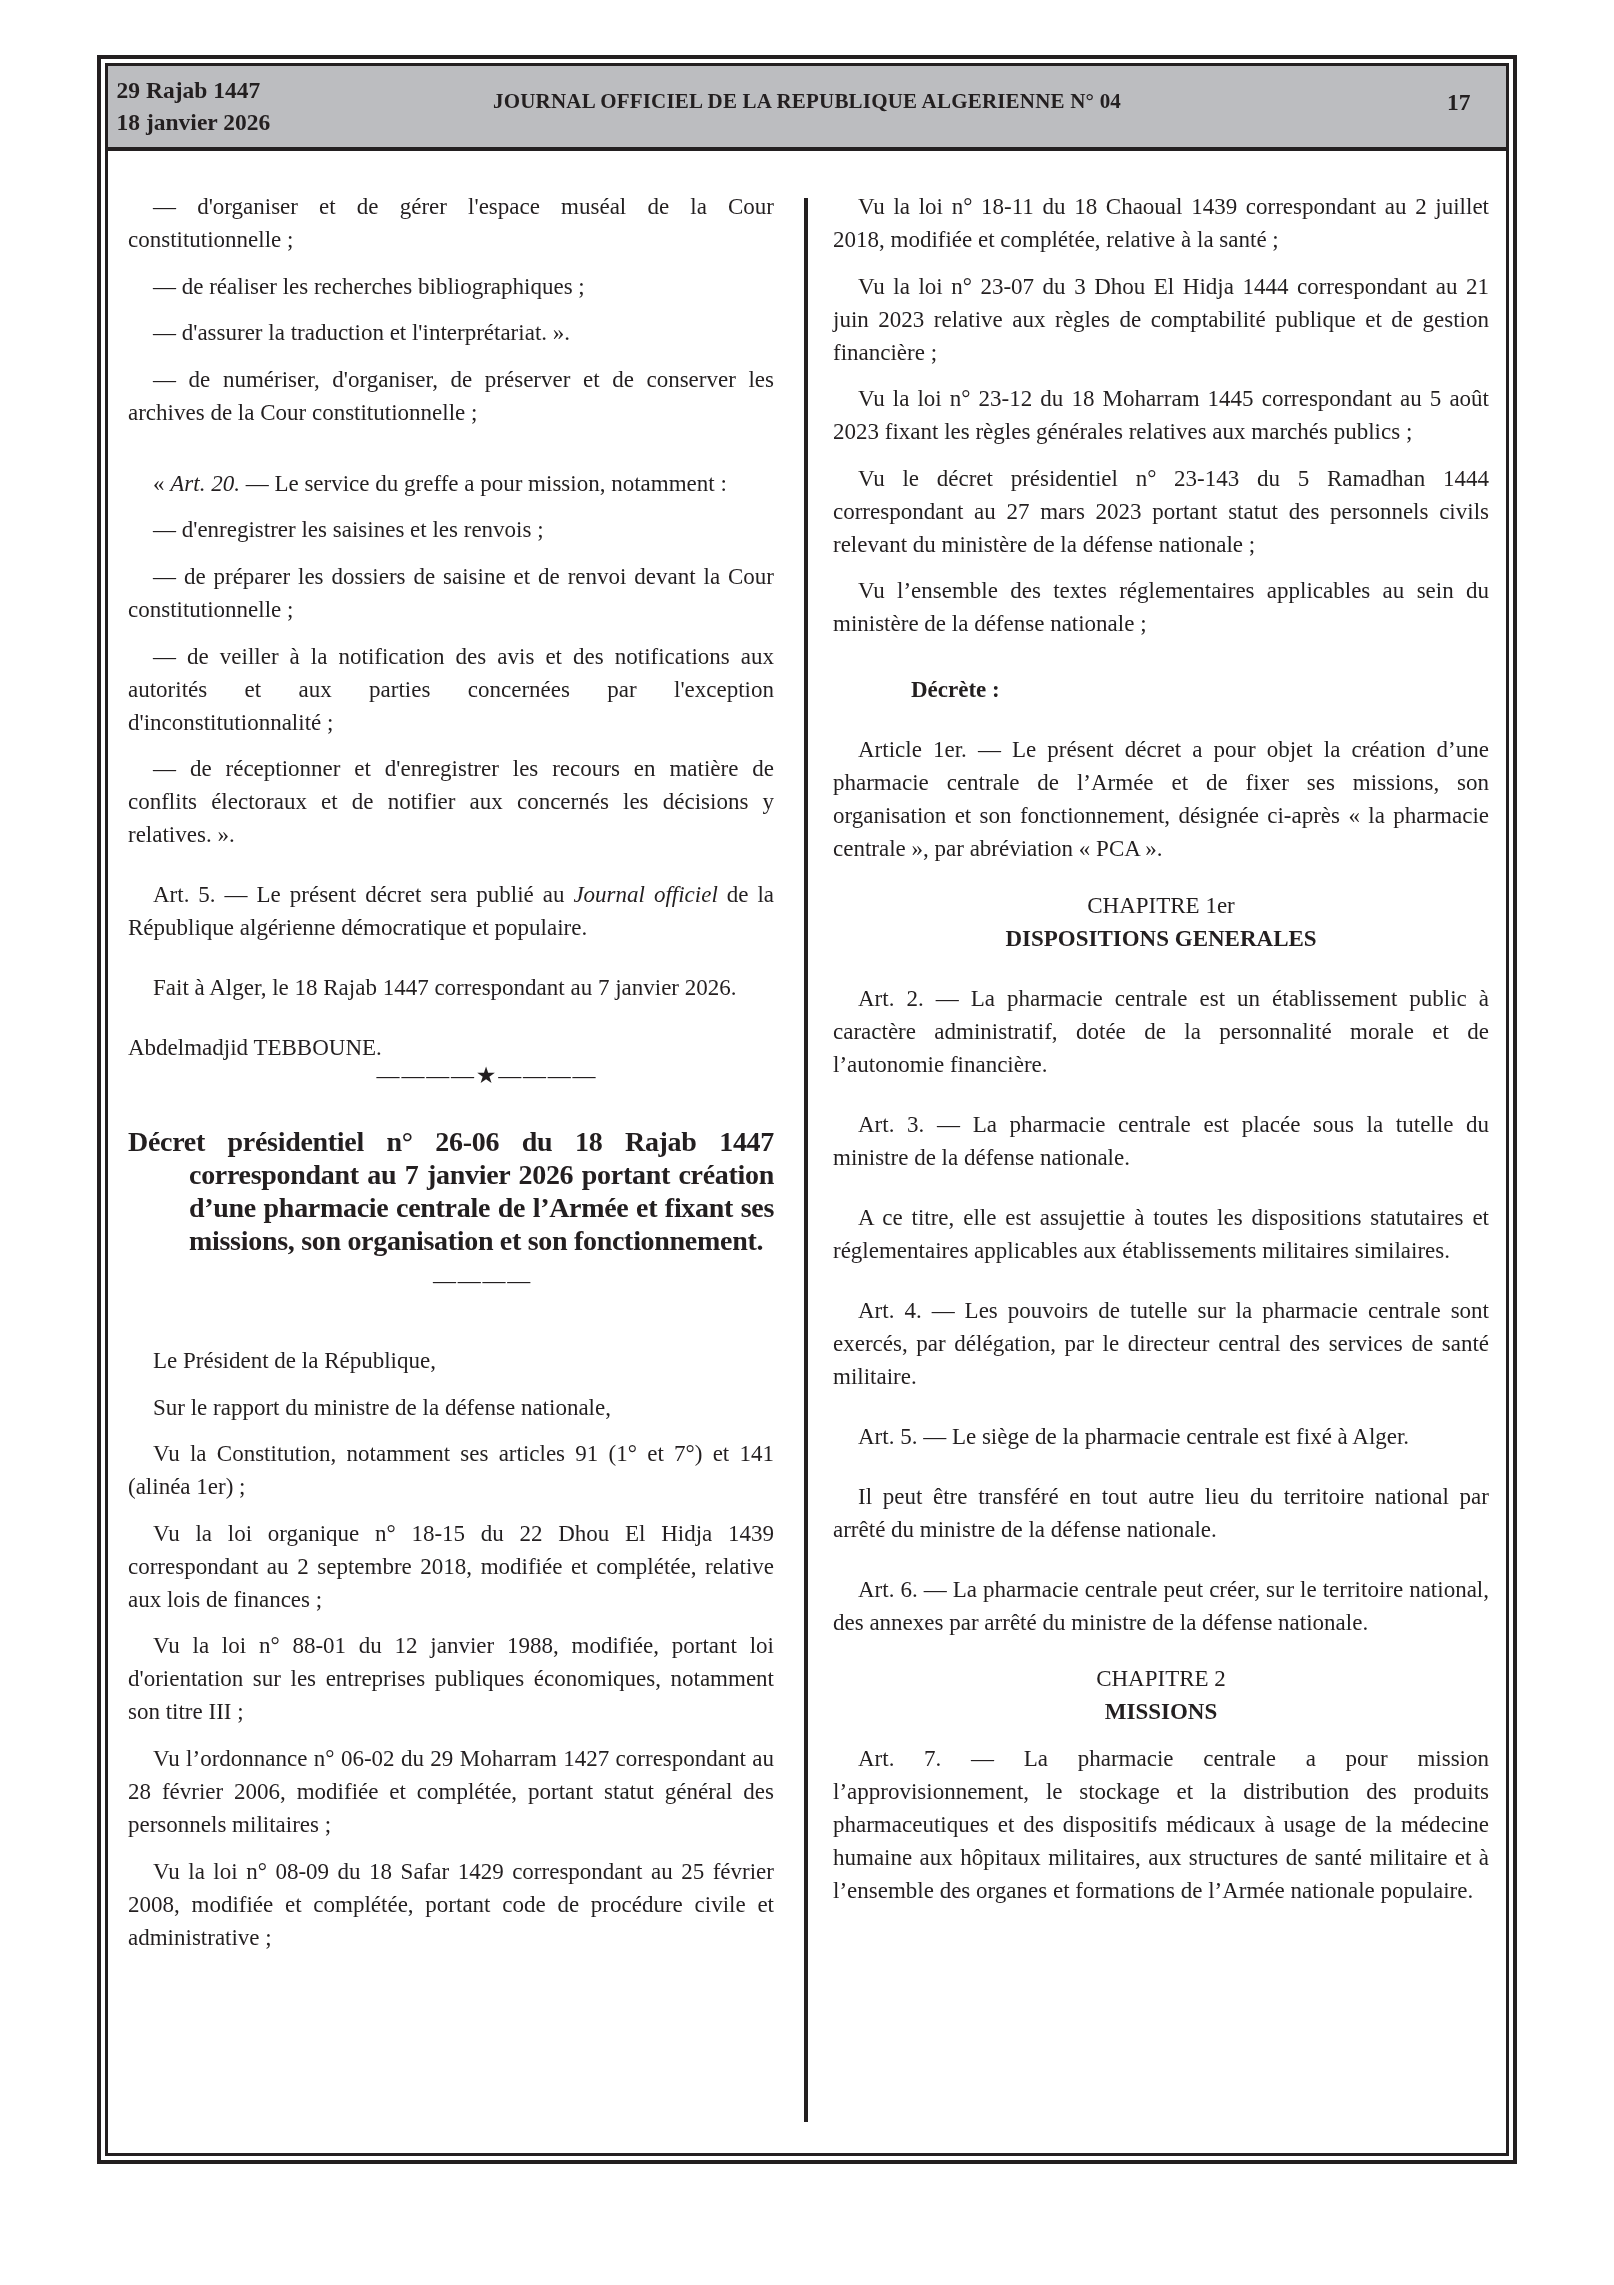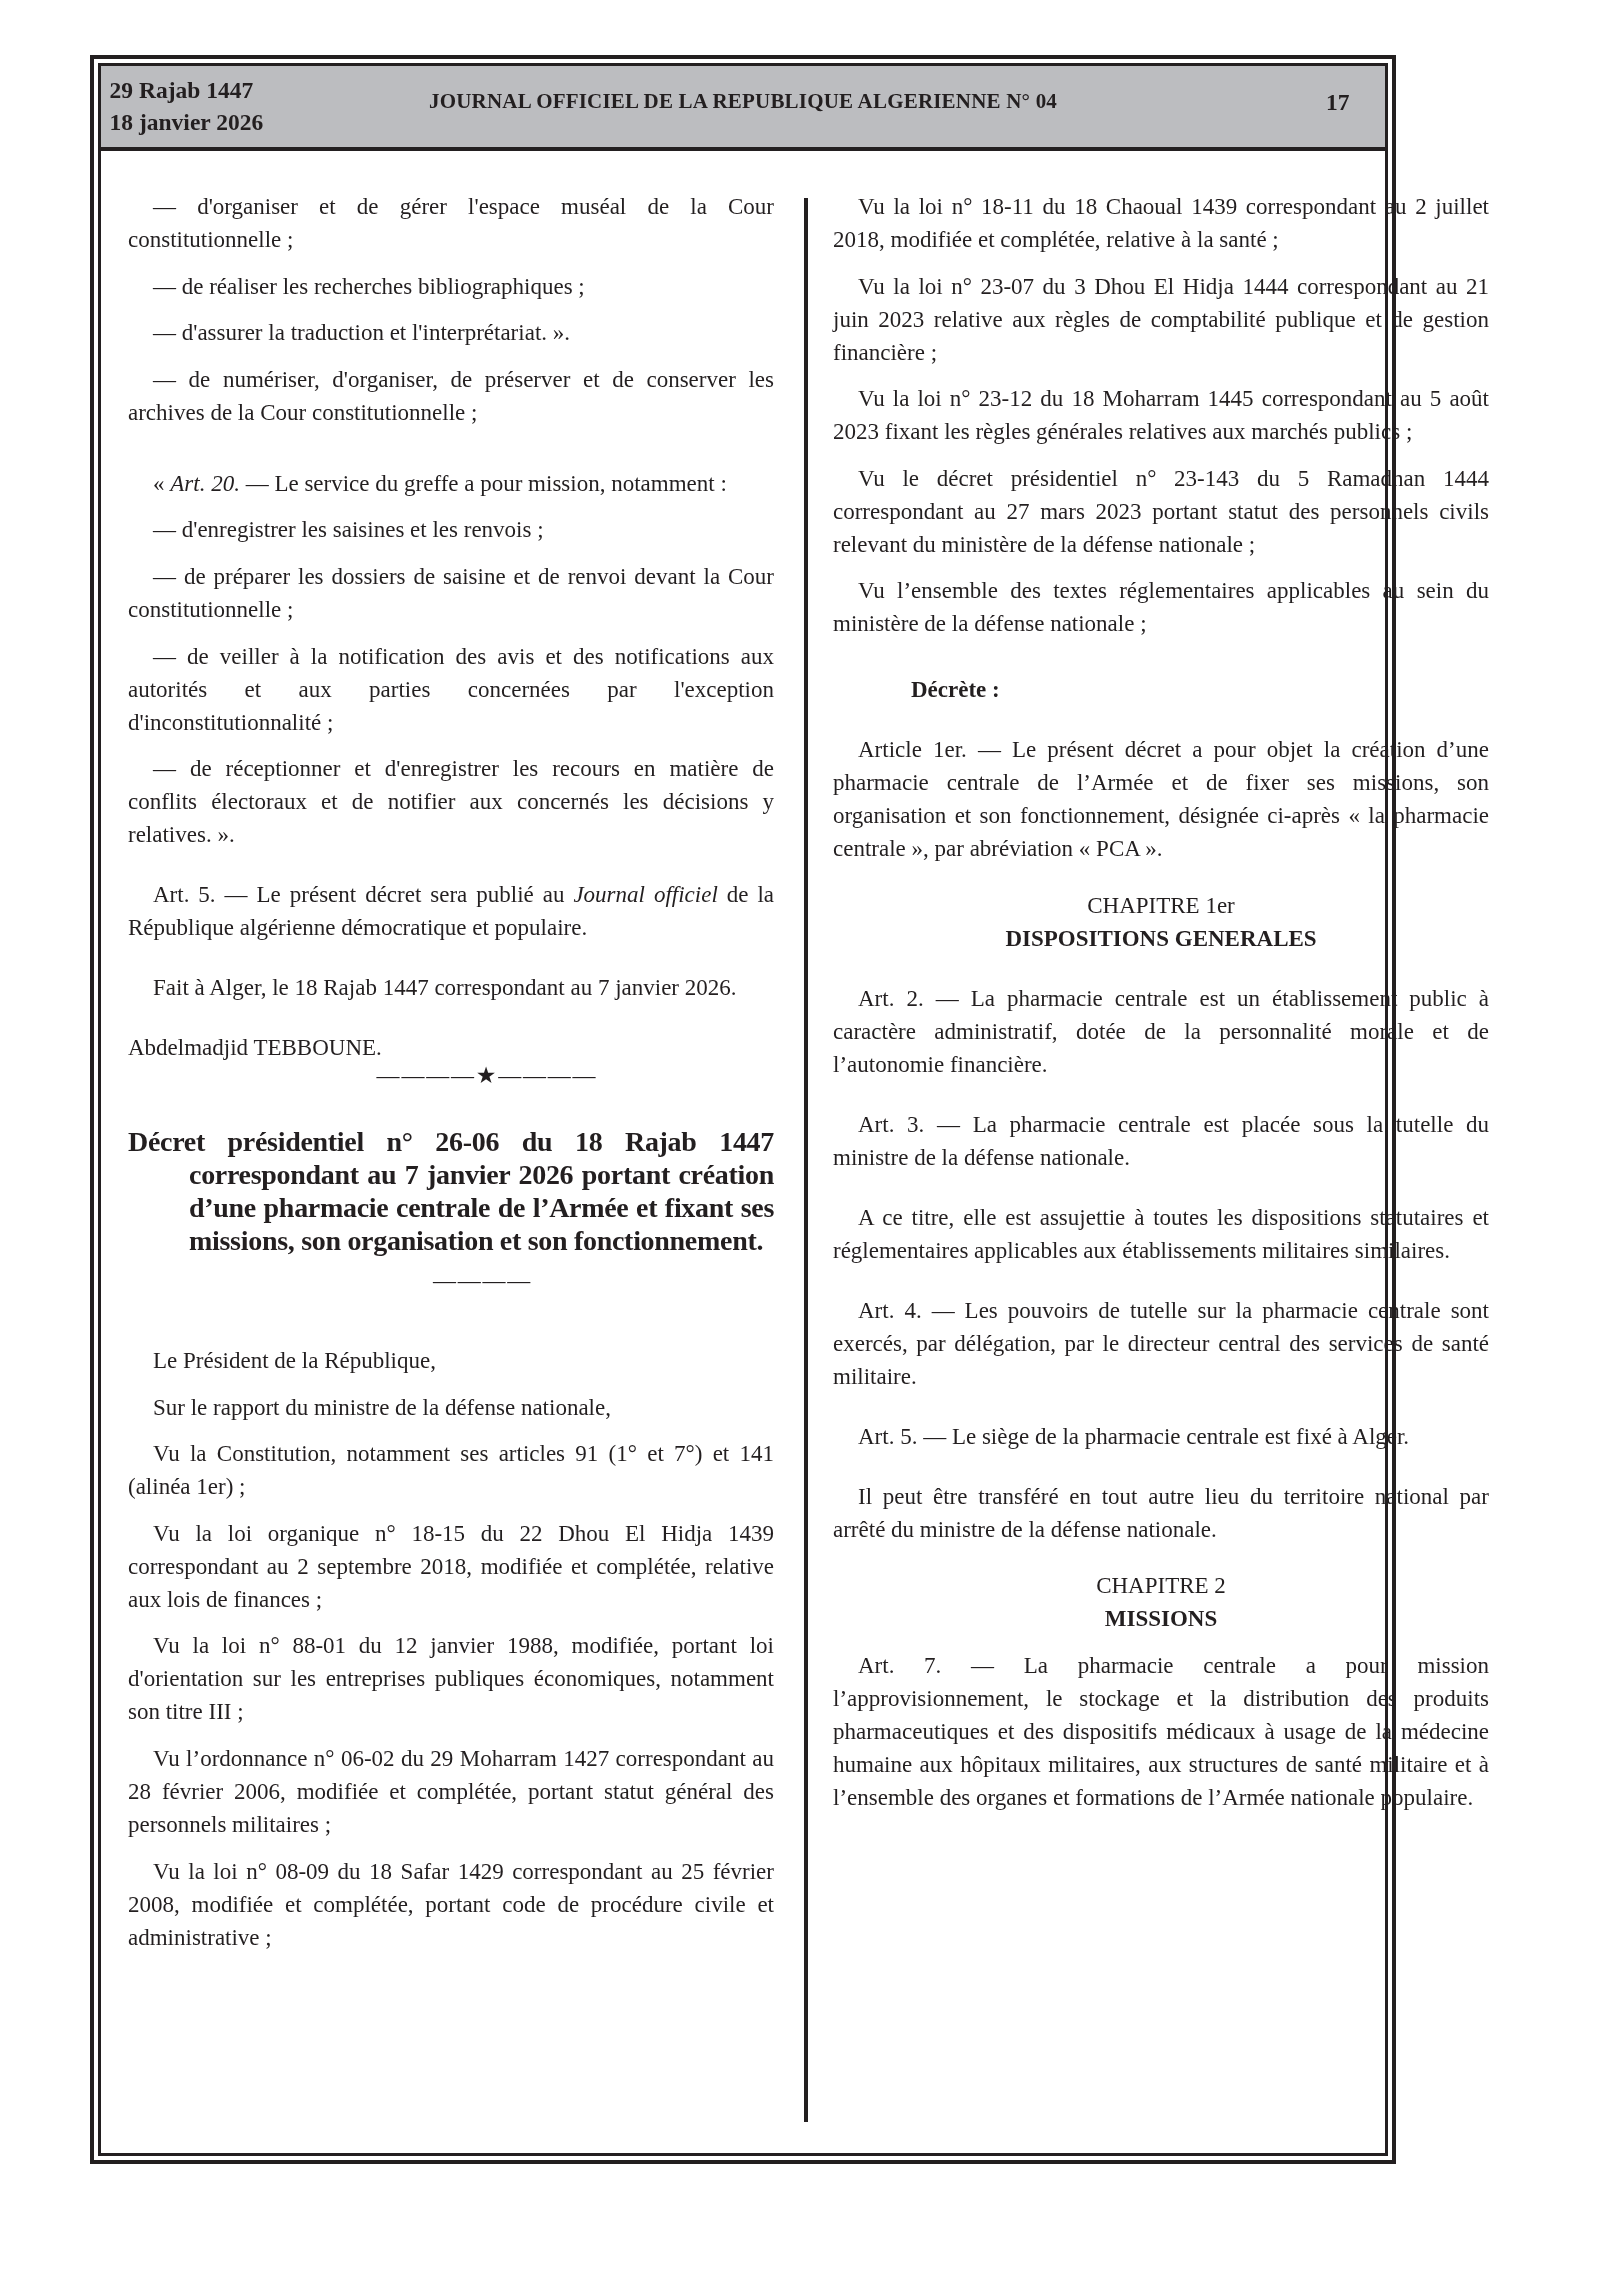--- a/index.html
+++ b/index.html
@@ -1,18 +1,18 @@
 <!DOCTYPE html>
 <html style="font-size:14.5px"><head>
 <meta charset="utf-8">
 <style>
   html, body { margin: 0; padding: 0; background: #ffffff; }
   body { width: 1615px; height: 2285px; position: relative; overflow: hidden; }
   .page-outer {
-    position: absolute; left: 90px; top: 55px; width: 1306px; height: 2109px;
+    position: absolute; left: 97px; top: 55px; width: 1420px; height: 2109px;
     border: 4.5px solid #231f20; box-sizing: border-box;
   }
   .page-inner {
     position: absolute; left: 3.6px; top: 3.6px; right: 3.6px; bottom: 3.6px;
     border: 3.6px solid #231f20; box-sizing: border-box;
   }
   .header {
     position: absolute; left: 0; top: 0; right: 0; height: 85px;
     background: #bcbdc0; border-bottom: 4.5px solid #231f20; box-sizing: border-box;
     font-family: "Liberation Serif", serif; font-weight: bold; color: #231f20;
@@ -107,19 +107,20 @@
 
   <p class="p center" style="margin-top:23.5px; margin-bottom:0">CHAPITRE 1er</p>
   <p class="p center bold" style="margin-bottom:27px">DISPOSITIONS GENERALES</p>
 
   <p class="p">Art. 2. — La pharmacie centrale est un établissement public à caractère administratif, dotée de la personnalité morale et de l’autonomie financière.</p>
   <p class="p" style="margin-top:27px">Art. 3. — La pharmacie centrale est placée sous la tutelle du ministre de la défense nationale.</p>
   <p class="p" style="margin-top:27px">A ce titre, elle est assujettie à toutes les dispositions statutaires et réglementaires applicables aux établissements militaires similaires.</p>
   <p class="p" style="margin-top:27px">Art. 4. — Les pouvoirs de tutelle sur la pharmacie centrale sont exercés, par délégation, par le directeur central des services de santé militaire.</p>
   <p class="p" style="margin-top:27px">Art. 5. — Le siège de la pharmacie centrale est fixé à Alger.</p>
   <p class="p" style="margin-top:27px">Il peut être transféré en tout autre lieu du territoire national par arrêté du ministre de la défense nationale.</p>
+  <p class="p" style="margin-top:27px">Art. 6. — La pharmacie centrale peut créer, sur le territoire national, des annexes par arrêté du ministre de la défense nationale.</p>
 
   <p class="p center" style="margin-top:23.5px; margin-bottom:0">CHAPITRE 2</p>
   <p class="p center bold" style="">MISSIONS</p>
 
   <p class="p">Art. 7. — La pharmacie centrale a pour mission l’approvisionnement, le stockage et la distribution des produits pharmaceutiques et des dispositifs médicaux à usage de la médecine humaine aux hôpitaux militaires, aux structures de santé militaire et à l’ensemble des organes et formations de l’Armée nationale populaire.</p>
 </div>
 
 
 </body></html>

